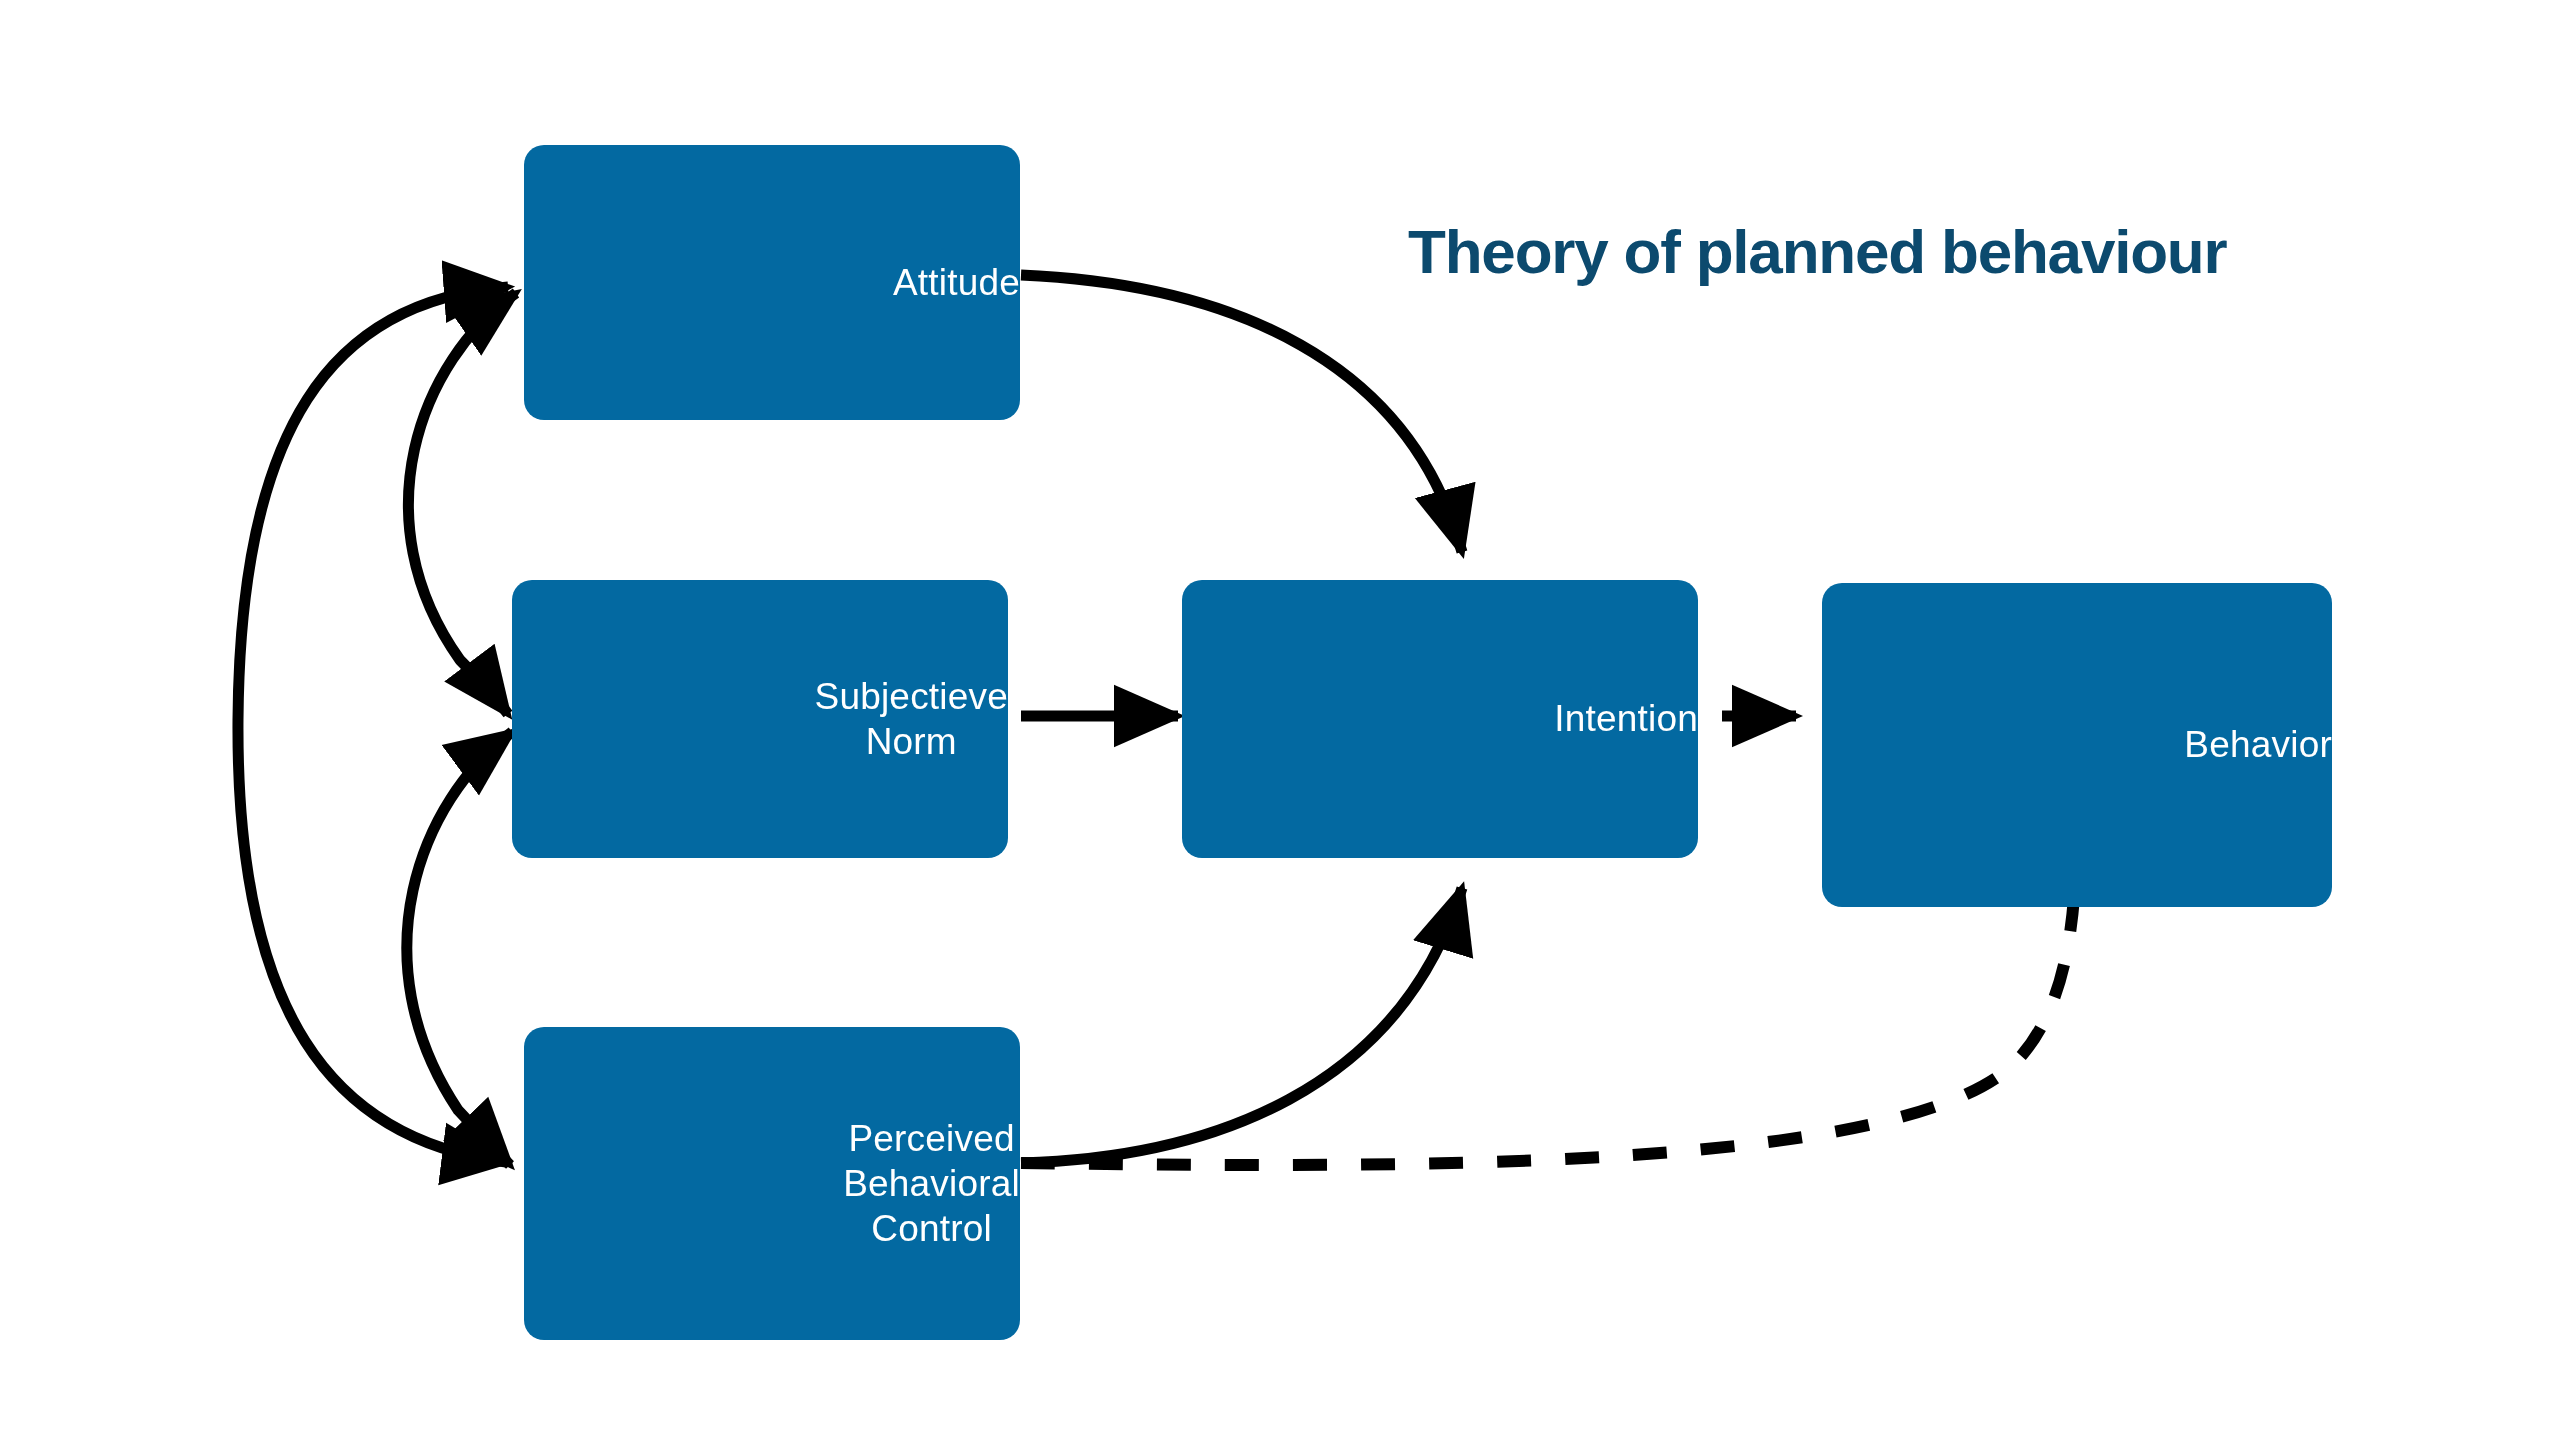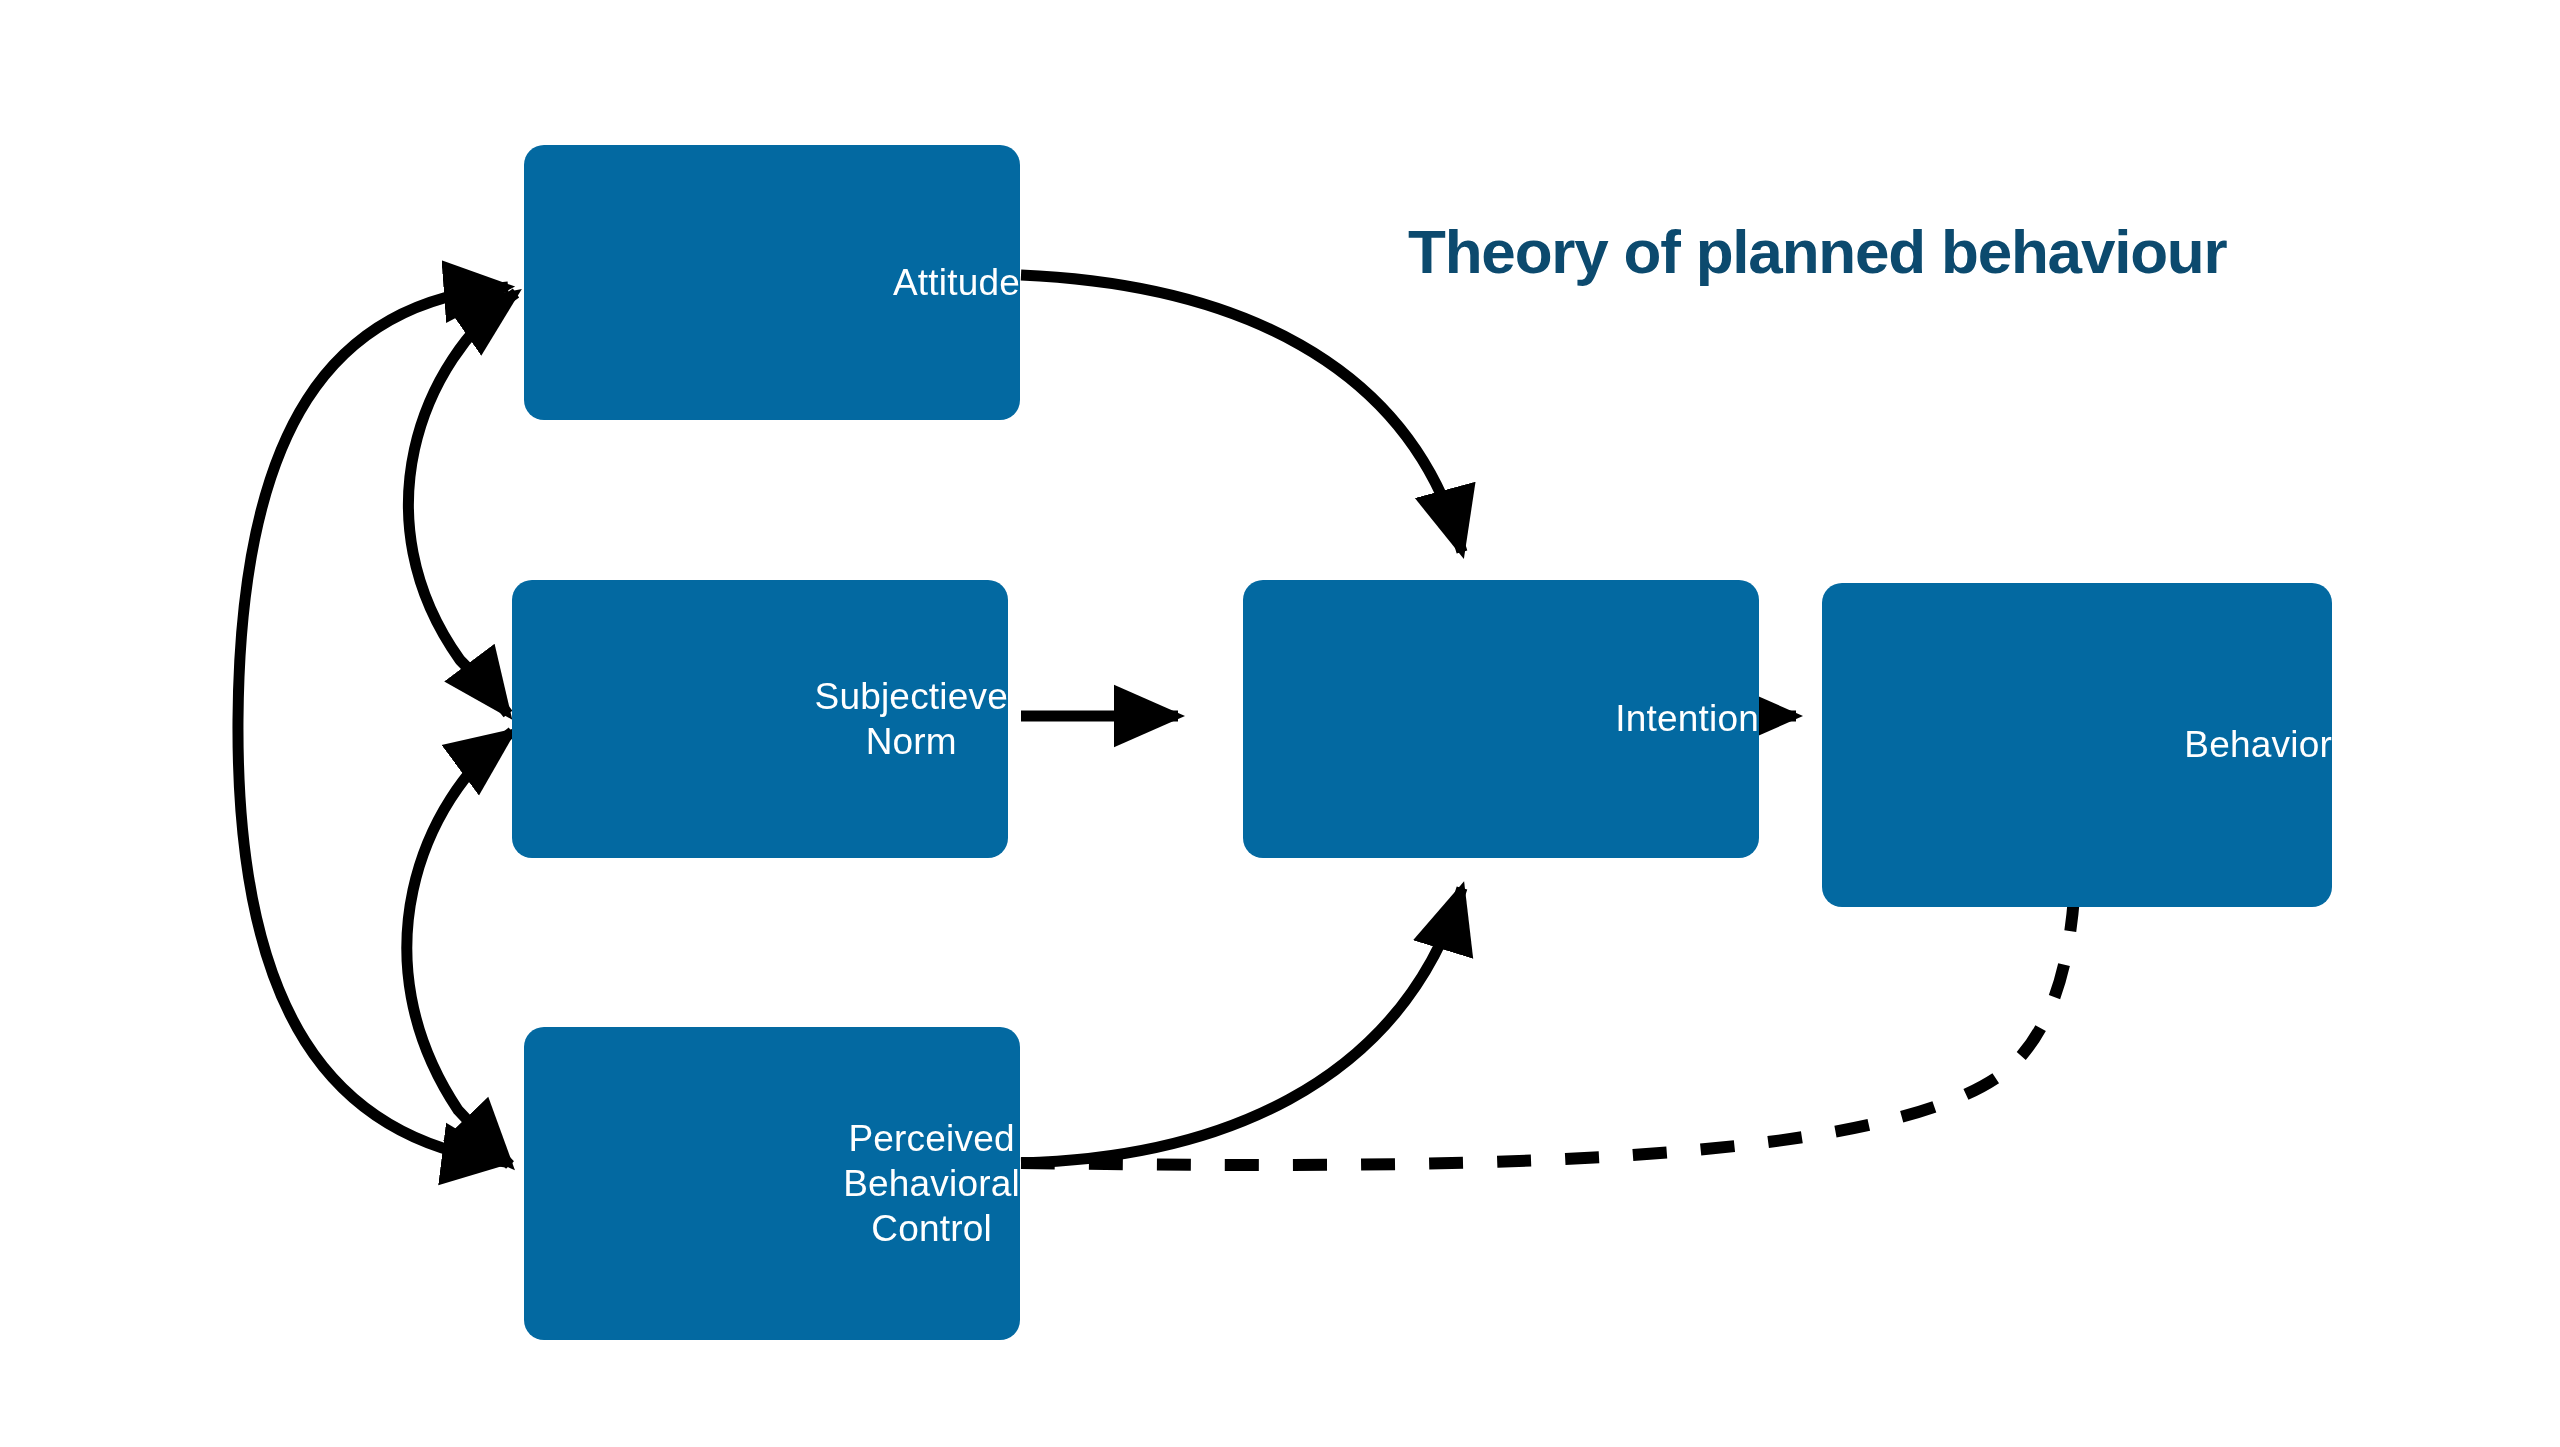--- a/index.html
+++ b/index.html
@@ -98,21 +98,21 @@
     <span class="node-label">Subjectieve
 Norm</span>
   </div>
 
   <div class="node" style="left:524px; top:1027px; width:496px; height:313px;">
     <span class="node-label">Perceived
 Behavioral
 Control</span>
   </div>
 
-  <div class="node" style="left:1243px; top:580px; width:516px; height:278px;">
+  <div class="node" style="left:1182px; top:580px; width:516px; height:278px;">
     <span class="node-label">Intention</span>
   </div>
 
   <div class="node" style="left:1822px; top:583px; width:510px; height:324px;">
     <span class="node-label">Behavior</span>
   </div>
 
   <div id="diagram-title">Theory of planned behaviour</div>
 
 </div>

